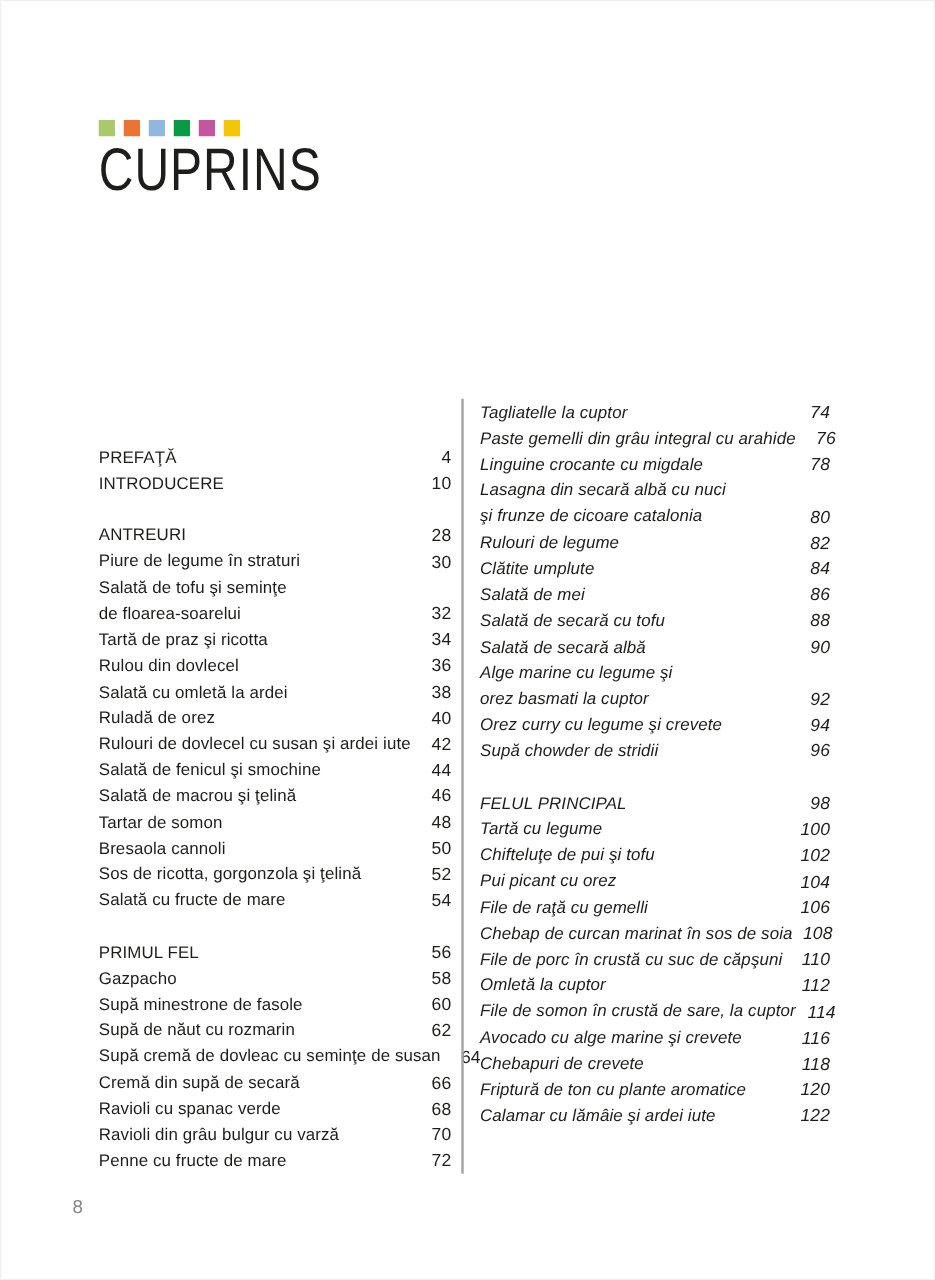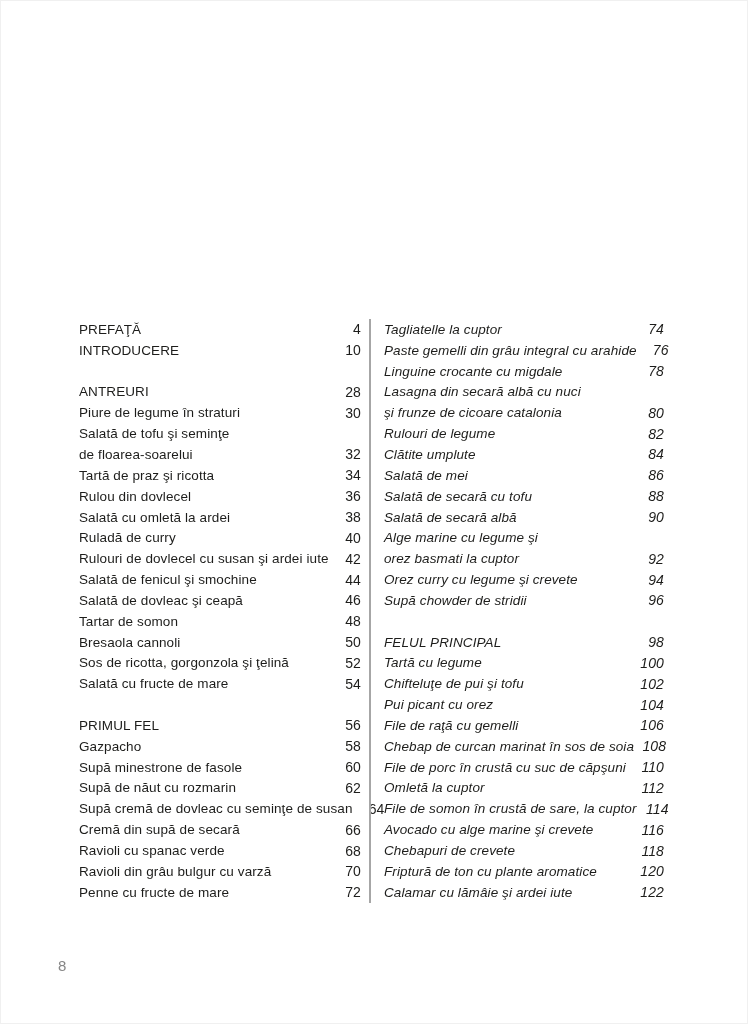--- a/index.html
+++ b/index.html
@@ -33,21 +33,21 @@
   }
 
   
   .columns {
     position: absolute;
     left: 78px; top: 318px;
     display: flex;
     align-items: stretch;
   }
   .col { display: flex; flex-direction: column; }
-  .col-left  { width: 282px; }
+  .col-left  { width: 282px; margin-top: 36px; }
   .col-right { width: 280px; font-style: italic; }
   .divider {
     width: 2px;
     background: #a6a6a6;
     margin-left: 8px;
     margin-right: 13px;
   }
   .row {
     height: 20.85px;
     display: flex;
@@ -73,20 +73,31 @@
     left: 57px; top: 956px;
     font-size: 15px;
     color: #868686;
   }
 </style>
 </head>
 <body>
 
 <div class="page">
 
+  <div class="header">
+    <div class="squares">
+        <div class="square" style="background: rgb(169, 201, 106);"></div>
+        <div class="square" style="background: rgb(236, 116, 51);"></div>
+        <div class="square" style="background: rgb(144, 183, 222);"></div>
+        <div class="square" style="background: rgb(8, 155, 70);"></div>
+        <div class="square" style="background: rgb(194, 86, 159);"></div>
+        <div class="square" style="background: rgb(246, 197, 5);"></div>
+      </div>
+    <div class="title">CUPRINS</div>
+  </div>
 
   <div class="columns">
     <div class="col col-left">
         <div class="row">
     <span class="label">PREFAŢĂ</span>
     <span class="pagenum">4</span>
   </div>
         <div class="row">
     <span class="label">INTRODUCERE</span>
     <span class="pagenum">10</span>
@@ -117,33 +128,33 @@
   </div>
         <div class="row">
     <span class="label">Rulou din dovlecel</span>
     <span class="pagenum">36</span>
   </div>
         <div class="row">
     <span class="label">Salată cu omletă la ardei</span>
     <span class="pagenum">38</span>
   </div>
         <div class="row">
-    <span class="label">Ruladă de curry</span>
+    <span class="label">Ruladă de orez</span>
     <span class="pagenum">40</span>
   </div>
         <div class="row">
     <span class="label">Rulouri de dovlecel cu susan şi ardei iute</span>
     <span class="pagenum">42</span>
   </div>
         <div class="row">
     <span class="label">Salată de fenicul şi smochine</span>
     <span class="pagenum">44</span>
   </div>
         <div class="row">
-    <span class="label">Salată de dovleac şi ceapă</span>
+    <span class="label">Salată de macrou şi ţelină</span>
     <span class="pagenum">46</span>
   </div>
         <div class="row">
     <span class="label">Tartar de somon</span>
     <span class="pagenum">48</span>
   </div>
         <div class="row">
     <span class="label">Bresaola cannoli</span>
     <span class="pagenum">50</span>
   </div>

